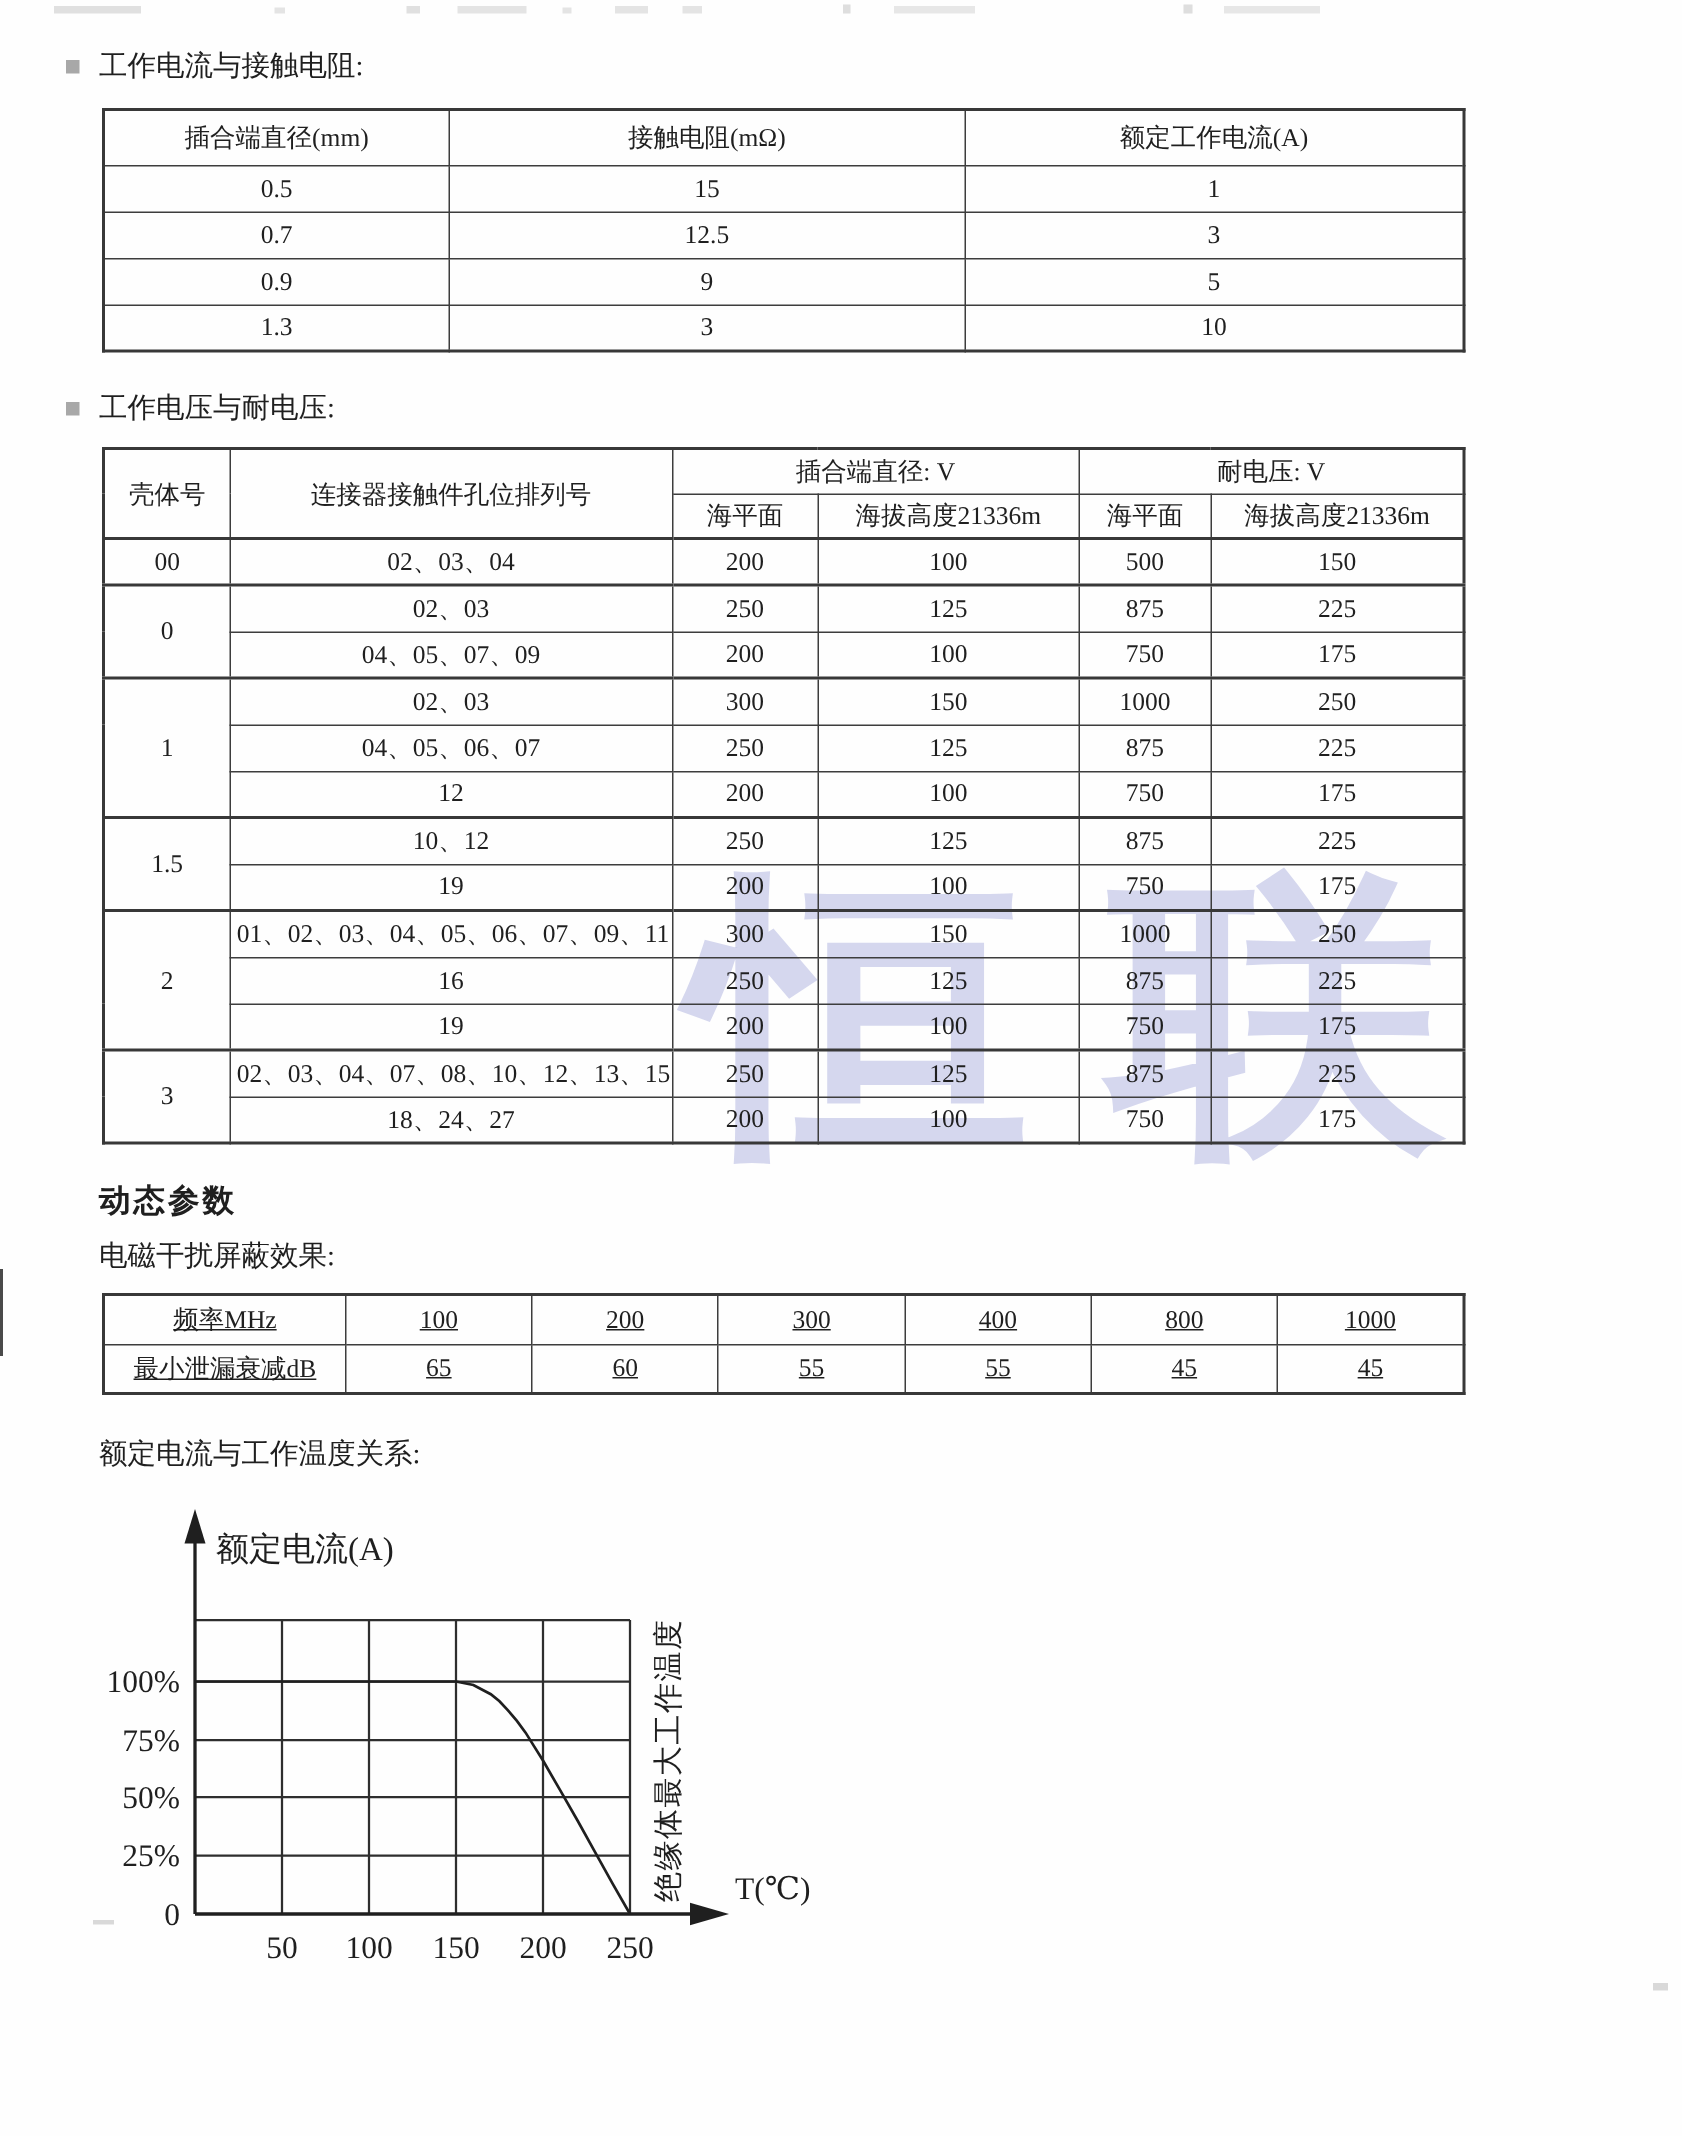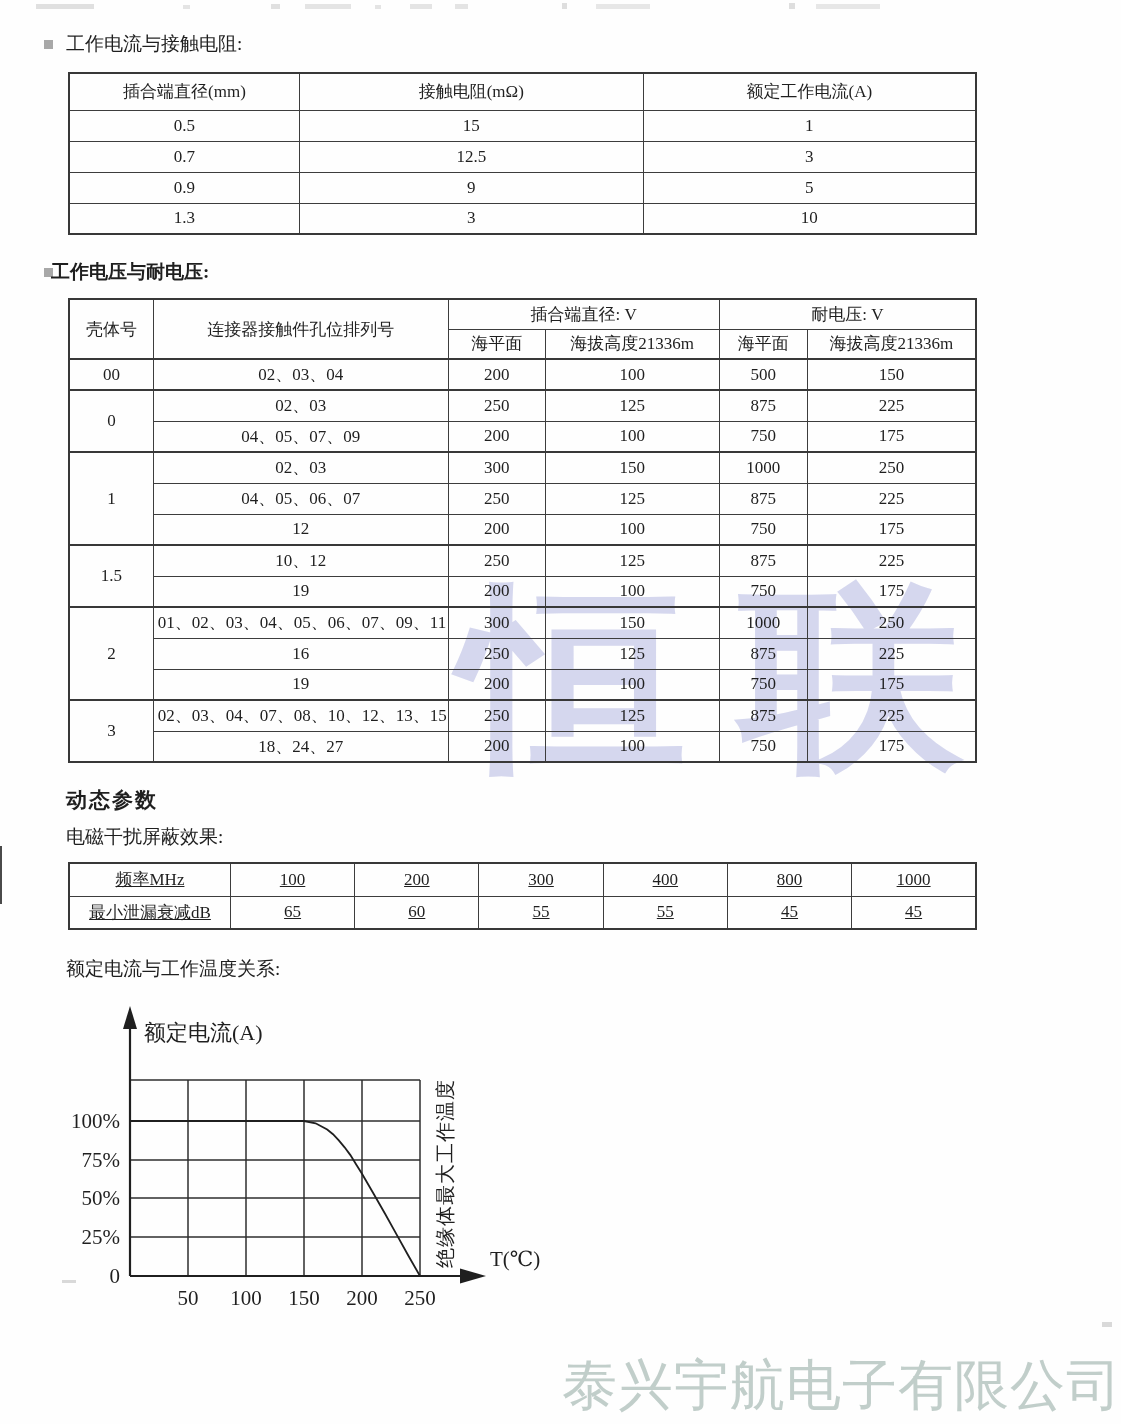--- a/index.html
+++ b/index.html
@@ -84,21 +84,20 @@
   <div class="artifact" style="left:455px;top:4px;width:13px;height:5px;opacity:.4;"></div>
   <div class="artifact" style="left:562px;top:3px;width:5px;height:6px;opacity:.5;"></div>
   <div class="artifact" style="left:596px;top:4px;width:54px;height:5px;opacity:.35;"></div>
   <div class="artifact" style="left:789px;top:3px;width:6px;height:6px;opacity:.5;"></div>
   <div class="artifact" style="left:816px;top:4px;width:64px;height:5px;opacity:.35;"></div>
   <div class="artifact dark" style="left:0;top:846px;width:2px;height:58px;"></div>
   <div class="artifact light" style="left:62px;top:1280px;width:14px;height:3px;"></div>
   <div class="artifact light" style="left:1102px;top:1322px;width:10px;height:5px;"></div>
 
   <div class="wm-center">恒联</div>
-  <div class="wm-bottom">泰兴宇航电子有限公司</div>
 
   <span class="bullet" style="left:44px;top:40px;"></span>
   <div class="sec-title" style="left:66px;top:31px;">工作电流与接触电阻:</div>
 
   <table id="t1">
     <colgroup>
         <col style="width:25.4%">
         <col style="width:37.9%">
         <col style="width:36.7%">
       </colgroup>
@@ -125,21 +124,21 @@
     </tr>
     <tr>
       <td>1.3</td>
       <td>3</td>
       <td>10</td>
     </tr>
   </tbody>
     </table>
 
   <span class="bullet" style="left:44px;top:268px;"></span>
-  <div class="sec-title" style="left:51px;top:259px;font-weight:bold;">工作电压与耐电压:</div>
+  <div class="sec-title" style="left:66px;top:259px;">工作电压与耐电压:</div>
 
   <table id="t2">
     <colgroup>
       <col style="width:9.3%">
         <col style="width:32.5%">
         <col style="width:10.7%">
       <col style="width:19.2%">
         <col style="width:9.7%">
         <col style="width:18.6%">
     </colgroup>

